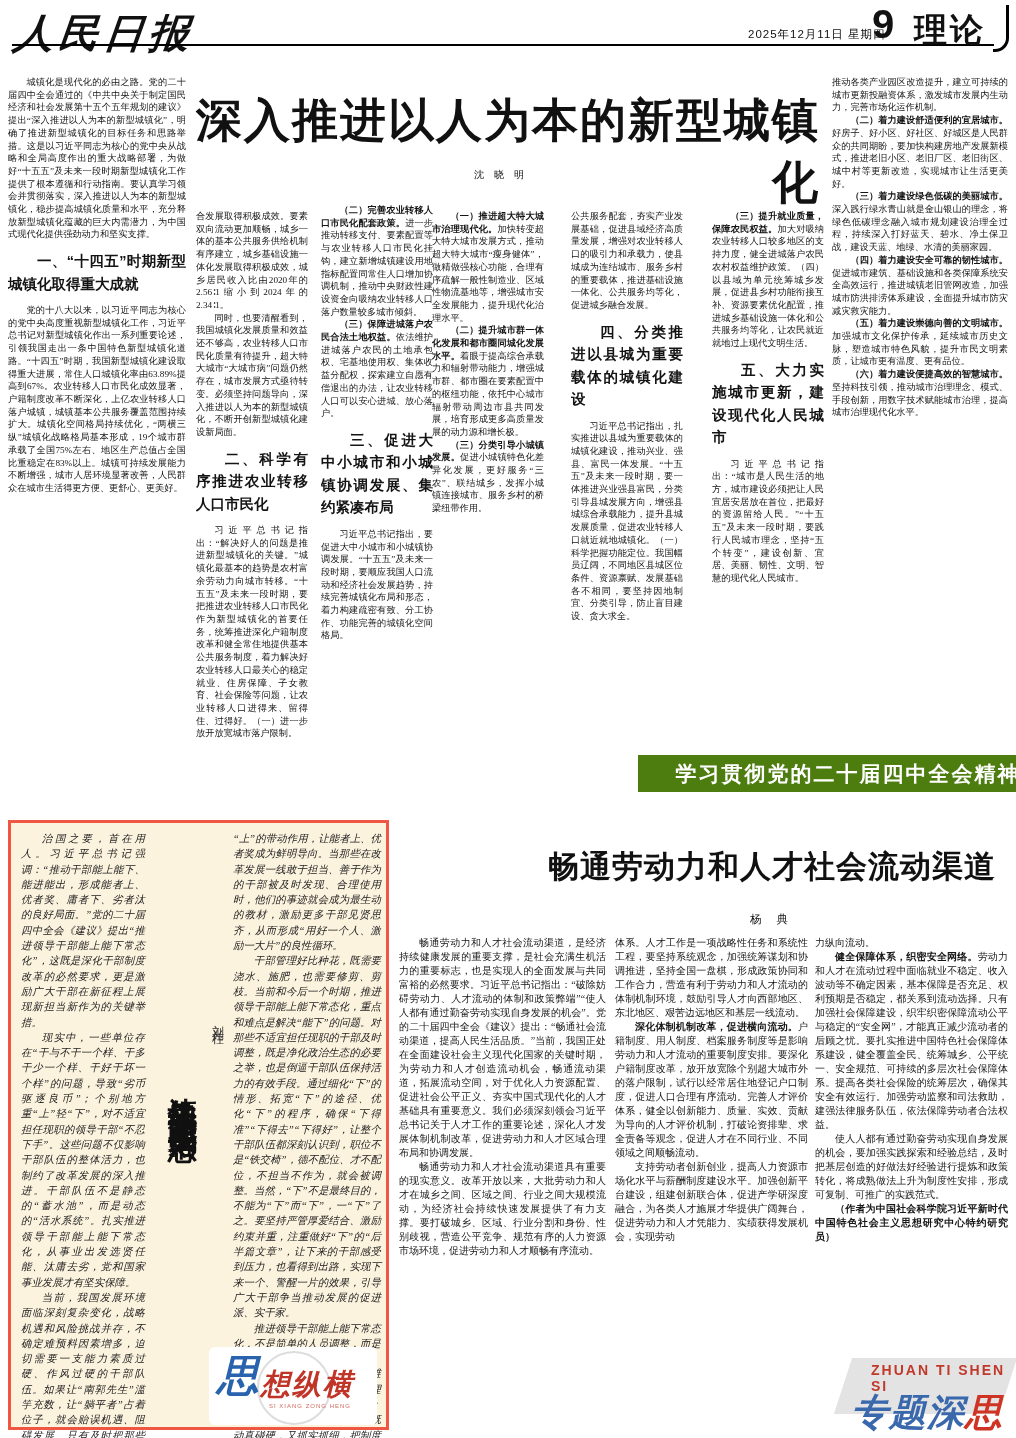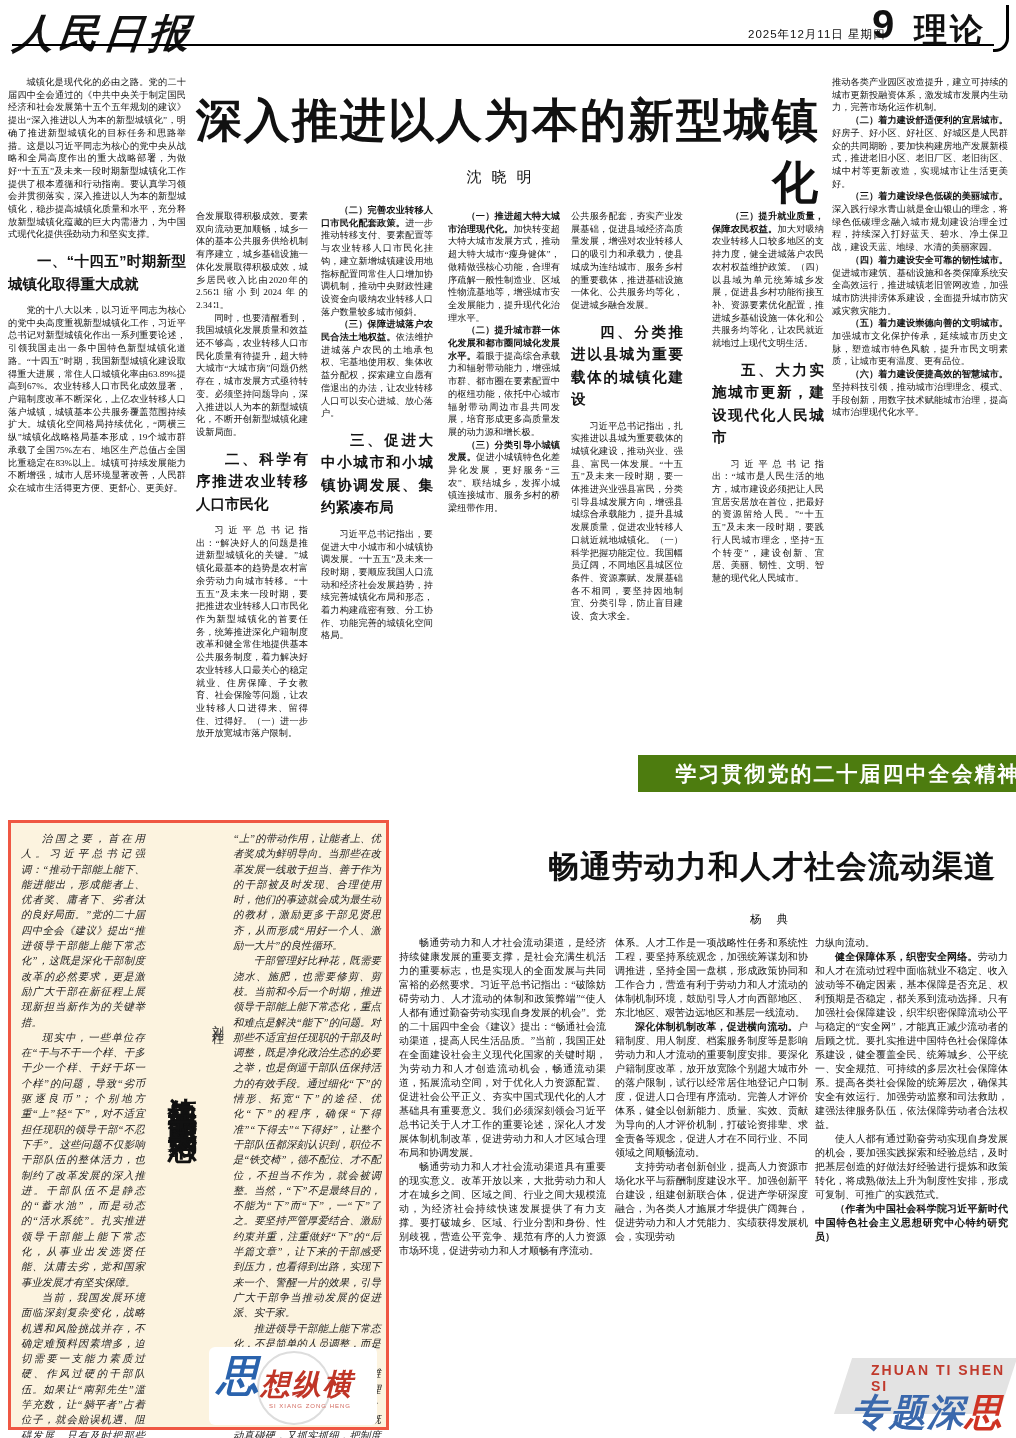--- a/index.html
+++ b/index.html
@@ -10,31 +10,31 @@
             letter-spacing:5px;transform:skewX(-6deg);}
   .head-rule{position:absolute;left:12px;top:44px;width:982px;height:2px;background:#000;}
   .head-date{position:absolute;left:748px;top:27px;font-size:11.5px;letter-spacing:1px;font-family:"Liberation Sans",sans-serif;}
   .page-num{position:absolute;left:872px;top:2px;font-size:40px;font-weight:bold;font-family:"Liberation Sans",sans-serif;}
   .page-sec{position:absolute;left:914px;top:8px;font-size:33px;font-weight:900;letter-spacing:3px;font-family:"Liberation Sans",sans-serif;}
   .head-bracket{position:absolute;left:993px;top:5px;width:13px;height:44px;
                 border-right:3px solid #000;border-bottom:3px solid #000;border-bottom-right-radius:14px;}
   
   .headline{position:absolute;left:188px;top:90px;width:632px;text-align:right;
             font-family:"Liberation Sans","DejaVu Sans",sans-serif;font-weight:900;font-size:46px;letter-spacing:2px;}
-  .main-author{position:absolute;left:188px;top:168px;width:632px;text-align:center;font-size:15px;letter-spacing:10px;}
+  .main-author{position:absolute;left:188px;top:168px;width:632px;text-align:center;font-size:10px;letter-spacing:10px;}
   .col{position:absolute;overflow:hidden;font-size:9.2px;line-height:12.7px;text-align:justify;color:#141414;}
   .col p{margin:0;text-indent:2em;}
   .col p.cont{text-indent:0;}
   .sec-head{font-family:"Liberation Sans",sans-serif;font-weight:bold;font-size:14.5px;line-height:1.55;
             margin:9px 0;text-indent:2em;text-align:justify;}
   .lead{font-weight:bold;}
   #c1{left:8px;top:76px;width:178px;height:736px;}
   #c2{left:196px;top:210px;width:112px;height:600px;}
   #c3{left:321px;top:204px;width:112px;height:600px;}
-  #c4{left:448px;top:210px;width:112px;height:600px;}
+  #c4{left:432px;top:210px;width:112px;height:600px;}
   #c5{left:571px;top:210px;width:112px;height:538px;}
   #c6{left:712px;top:210px;width:112px;height:538px;}
   #c7{left:832px;top:76px;width:176px;height:672px;}
   
   .banner{position:absolute;left:638px;top:755px;width:420px;height:37px;background:#4d7c0f;color:#fff;
           font-family:"Liberation Sans",sans-serif;font-weight:900;font-size:21px;letter-spacing:2px;
           text-align:center;line-height:37px;}
   
   .box{position:absolute;left:8px;top:820px;width:381px;height:610px;box-sizing:border-box;
        border:3px solid #ef5743;background:#fcf3df;}

